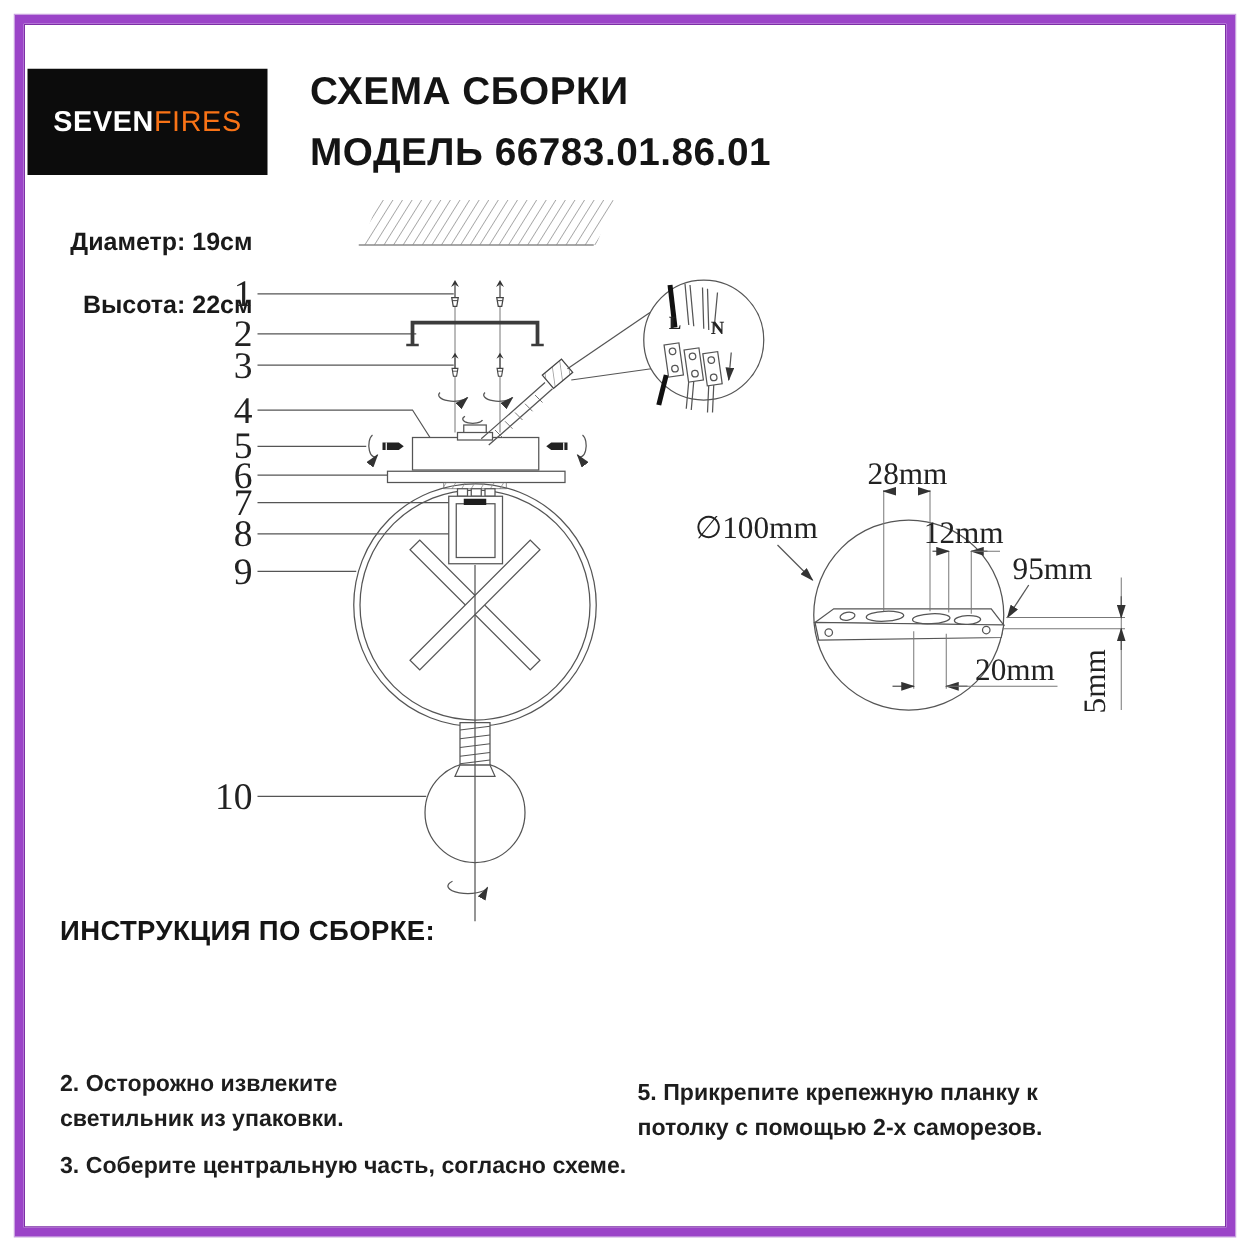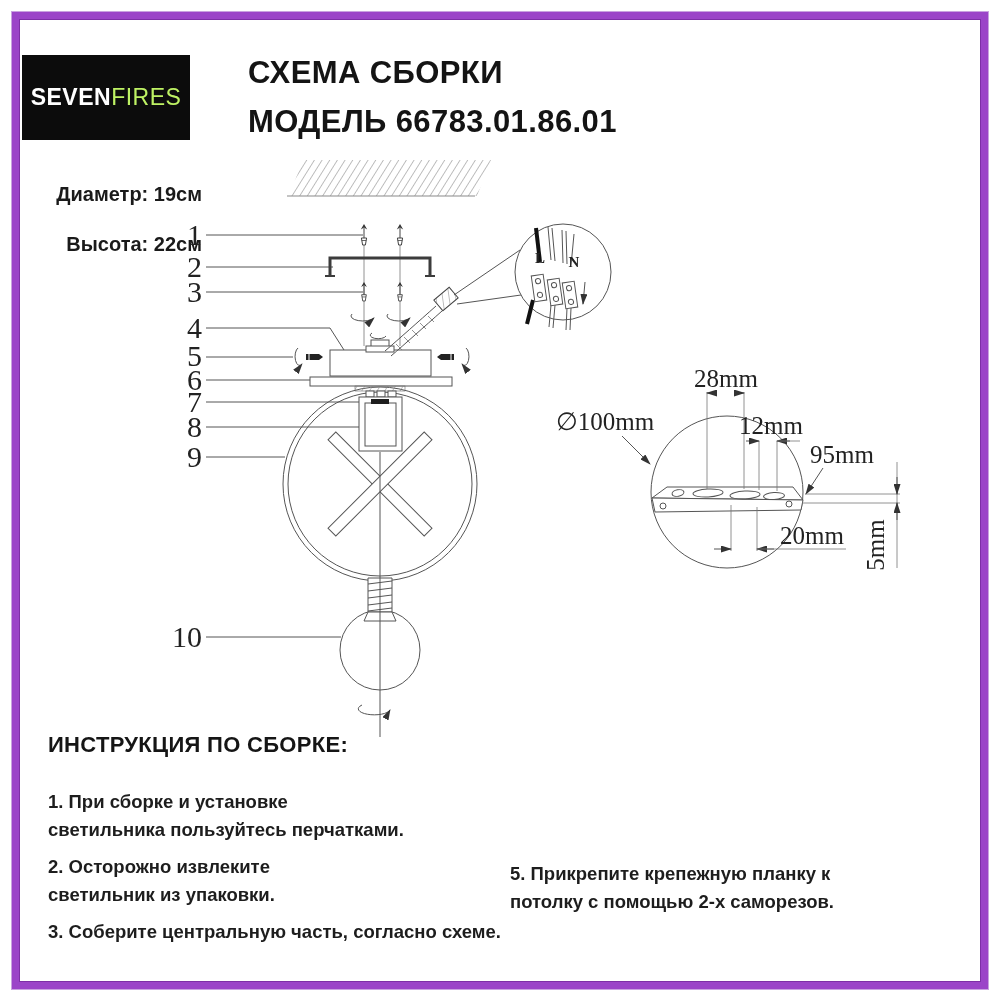--- a/index.html
+++ b/index.html
@@ -3,25 +3,25 @@
 <meta charset="utf-8">
 <style>
   * { margin:0; padding:0; box-sizing:border-box; }
   html,body { width:1000px; height:1000px; background:#ffffff; }
   body { font-family:"Liberation Sans","DejaVu Sans",sans-serif; color:#1c1c1c; position:relative; }
 
   .frame { position:absolute; left:12px; top:12px; right:12px; bottom:11px;
            border:7px solid #9b44c8; box-shadow: inset 0 0 0 1px #7d2fa6, 0 0 0 1px #c9a2e0;
            pointer-events:none; }
 
-  .logo-box { position:absolute; left:22px; top:55px; width:168px; height:85px;
+  .logo-box { position:absolute; left:22px; top:55px; width:192px; height:85px;
               background:#0c0c0c; display:flex; align-items:center; justify-content:center;
               letter-spacing:.5px; }
   .logo-box .b { color:#fff; font-weight:700; font-size:23px; }
-  .logo-box .l { color:#bef264; font-weight:400; font-size:23px; }
+  .logo-box .l { color:#f97316; font-weight:400; font-size:23px; }
 
   .title { position:absolute; left:248px; top:48px; }
   .title div { font-size:31px; font-weight:700; line-height:49px; color:#141414; letter-spacing:.4px; }
 
   .specs { position:absolute; left:30px; top:157px; width:172px; text-align:right; }
   .specs div { font-size:20px; font-weight:700; line-height:26px; color:#1a1a1a;margin-top:24px; }
 
   svg.diagram { position:absolute; left:20px; top:150px; }
   svg.diagram text { font-family:"Liberation Serif","DejaVu Serif",serif; fill:#222; }
   .pn { font-size:30px; }
@@ -260,20 +260,18 @@
       <line x1="897" y1="462" x2="897" y2="568"></line>
       <line class="thin" x1="897" y1="477" x2="897" y2="494" marker-end="url(#arr)"></line>
       <line class="thin" x1="897" y1="520" x2="897" y2="503" marker-end="url(#arr)"></line>
     </g>
     <text class="dim" x="884" y="545" text-anchor="middle" transform="rotate(-90 884 545)">5mm</text>
   </g>
 </svg>
 
 <div class="instructions">
   <div class="instr-title">ИНСТРУКЦИЯ ПО СБОРКЕ:</div>
-  <div class="instr-item" id="i1">1. При сборке и установке
-светильника пользуйтесь перчатками.</div>
   <div class="instr-item" id="i2">2. Осторожно извлеките
 светильник из упаковки.</div>
   <div class="instr-item" id="i3">3. Соберите центральную часть, согласно схеме.</div>
   <div class="instr-item" id="i5">5. Прикрепите крепежную планку к
 потолку с помощью 2-х саморезов.</div>
 </div>
 
 </body></html>

